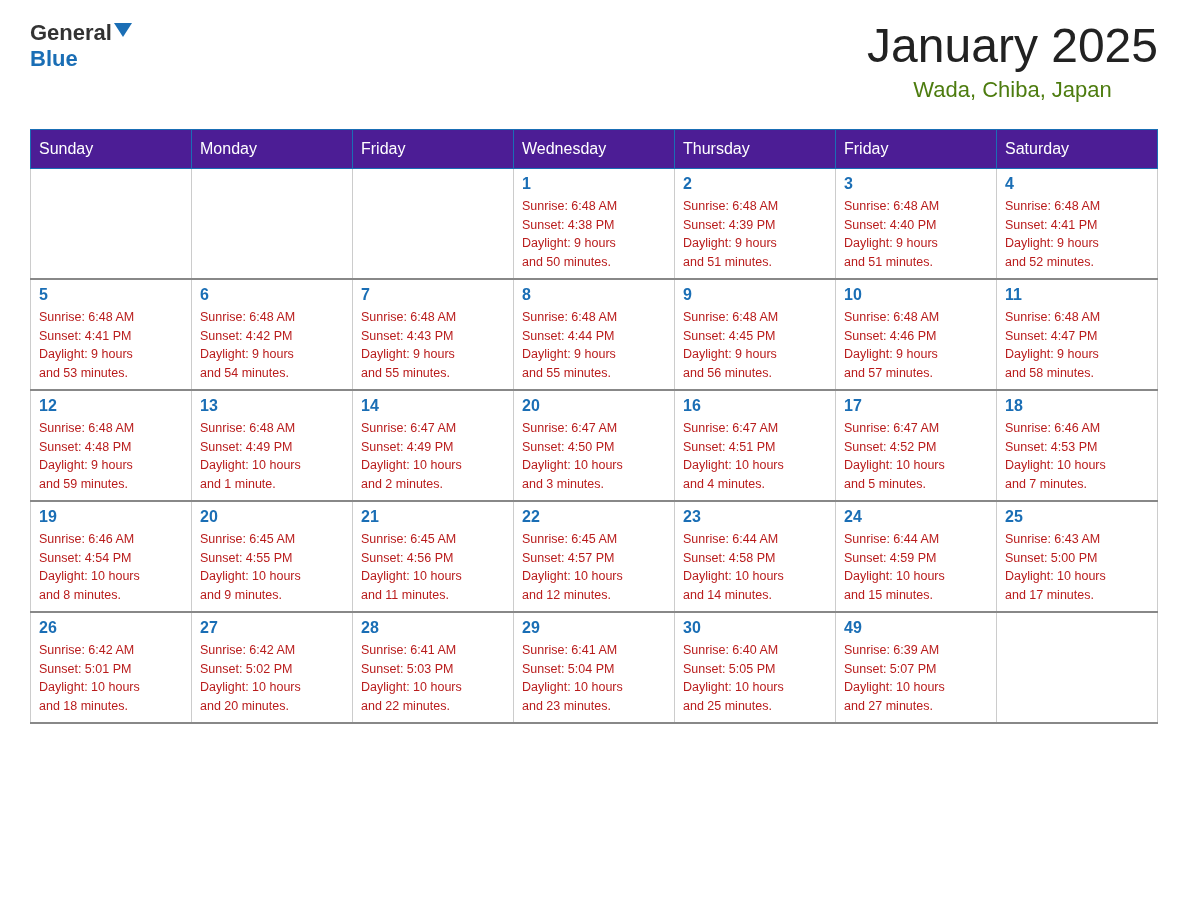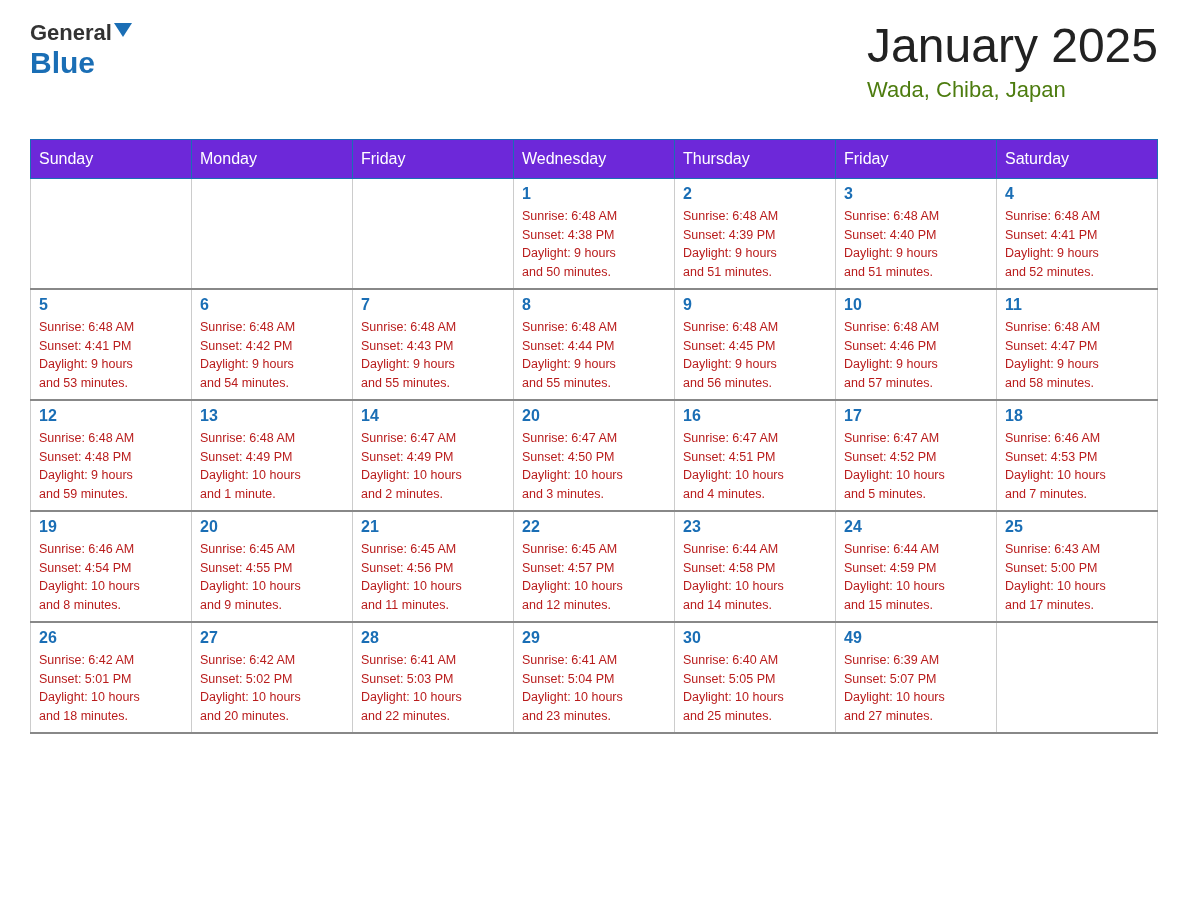--- a/index.html
+++ b/index.html
@@ -8,60 +8,60 @@
       background: #fff;
       color: #333;
       width: 1188px;
       min-height: 918px;
       padding: 20px 30px;
     }
     .header {
       display: flex;
       justify-content: space-between;
       align-items: flex-start;
-      margin-bottom: 36px;
+      margin-bottom: 26px;
     }
     .logo {
       display: flex;
       flex-direction: column;
       align-items: flex-start;
     }
     .logo-triangle {
       display: inline-block;
       width: 0;
       height: 0;
       border-left: 9px solid transparent;
       border-right: 9px solid transparent;
       border-top: 14px solid #1a6eb5;
       margin-left: 2px;
       vertical-align: middle;
       position: relative;
       top: -3px;
     }
     .title-section {
-      text-align: left;
+      text-align: center;
     }
     .title-section h1 {
       font-size: 48px;
       font-weight: normal;
       color: #222;
       line-height: 1.1;
     }
     .title-section h2 {
       font-size: 22px;
       font-weight: normal;
       color: #4d7c0f;
       margin-top: 4px;
     }
     .calendar {
       width: 100%;
       border-collapse: collapse;
     }
     .calendar thead tr {
-      background-color: #6d28d9;
+      background-color: #4c1d95;
       color: #fff;
     }
     .calendar thead th {
       padding: 10px 8px;
       font-size: 16px;
       font-weight: normal;
       text-align: left;
       border: 1px solid #1a6eb5;
     }
     .calendar tbody td {
@@ -90,21 +90,21 @@
     }
     .empty-cell {
       background: #fff;
     }
     .logo-line {
       display: flex;
       align-items: center;
     }
     .logo-blue-text {
       color: #1a6eb5;
-      font-size: 30px;
+      font-size: 22px;
       font-weight: bold;
     }
     .logo-black-text {
       color: #333;
       font-size: 22px;
       font-weight: bold;
     }
   </style>
 </head>
 <body>

